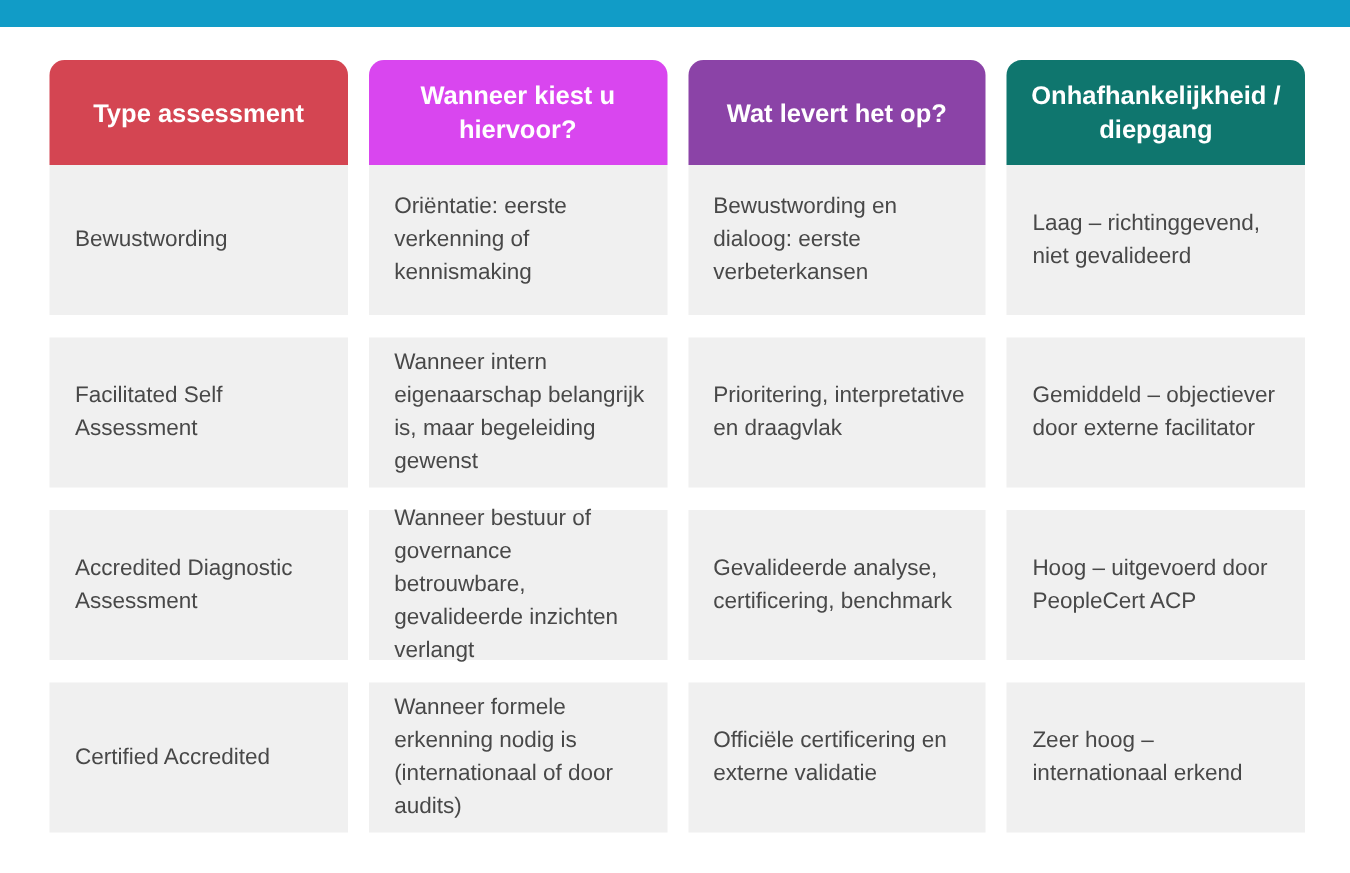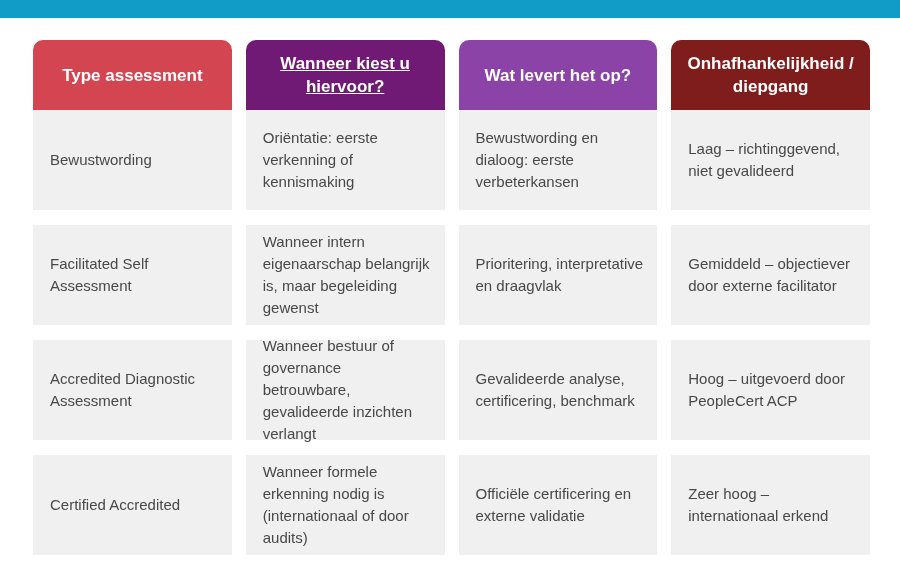--- a/index.html
+++ b/index.html
@@ -66,21 +66,21 @@
     </div>
     <div class="cell">
       <span>Accredited Diagnostic Assessment</span>
     </div>
     <div class="cell">
       <span>Certified Accredited</span>
     </div>
   </div>
 
   <div class="col">
-    <div class="col-header" style="background: #701a75; text-decoration: underline;">
+    <div class="col-header" style="background: #d946ef;">
       <span>Wanneer kiest u hiervoor?</span>
     </div>
     <div class="cell">
       <span>Oriëntatie: eerste verkenning of kennismaking</span>
     </div>
     <div class="cell">
       <span>Wanneer intern eigenaarschap belangrijk is, maar begeleiding gewenst</span>
     </div>
     <div class="cell">
       <span>Wanneer bestuur of governance betrouwbare, gevalideerde inzichten verlangt</span>
@@ -102,21 +102,21 @@
     </div>
     <div class="cell">
       <span>Gevalideerde analyse, certificering, benchmark</span>
     </div>
     <div class="cell">
       <span>Officiële certificering en externe validatie</span>
     </div>
   </div>
 
   <div class="col">
-    <div class="col-header" style="background: #7f1d1d;">
+    <div class="col-header" style="background: #0f766e;">
       <span>Onhafhankelijkheid / diepgang</span>
     </div>
     <div class="cell">
       <span>Laag – richtinggevend, niet gevalideerd</span>
     </div>
     <div class="cell">
       <span>Gemiddeld – objectiever door externe facilitator</span>
     </div>
     <div class="cell">
       <span>Hoog – uitgevoerd door PeopleCert ACP</span>

